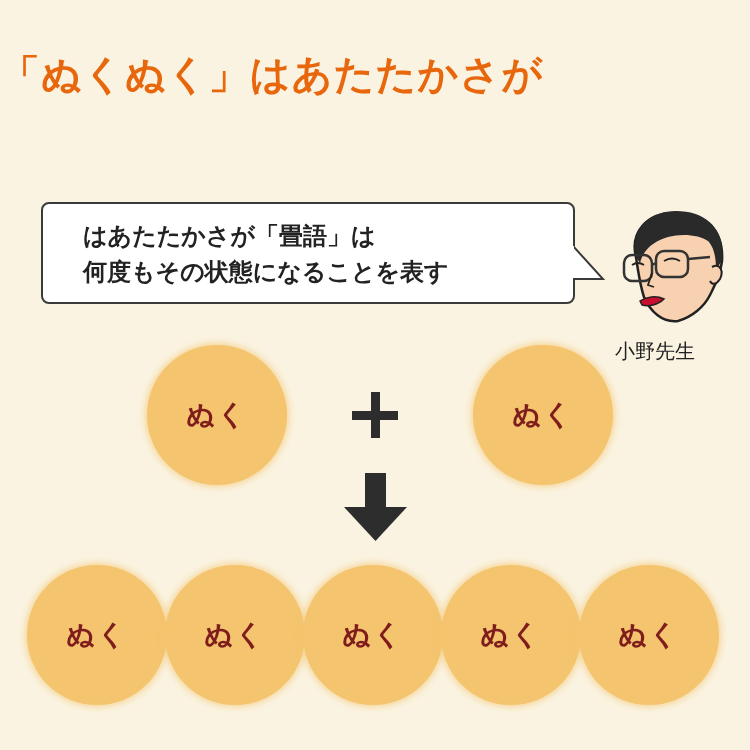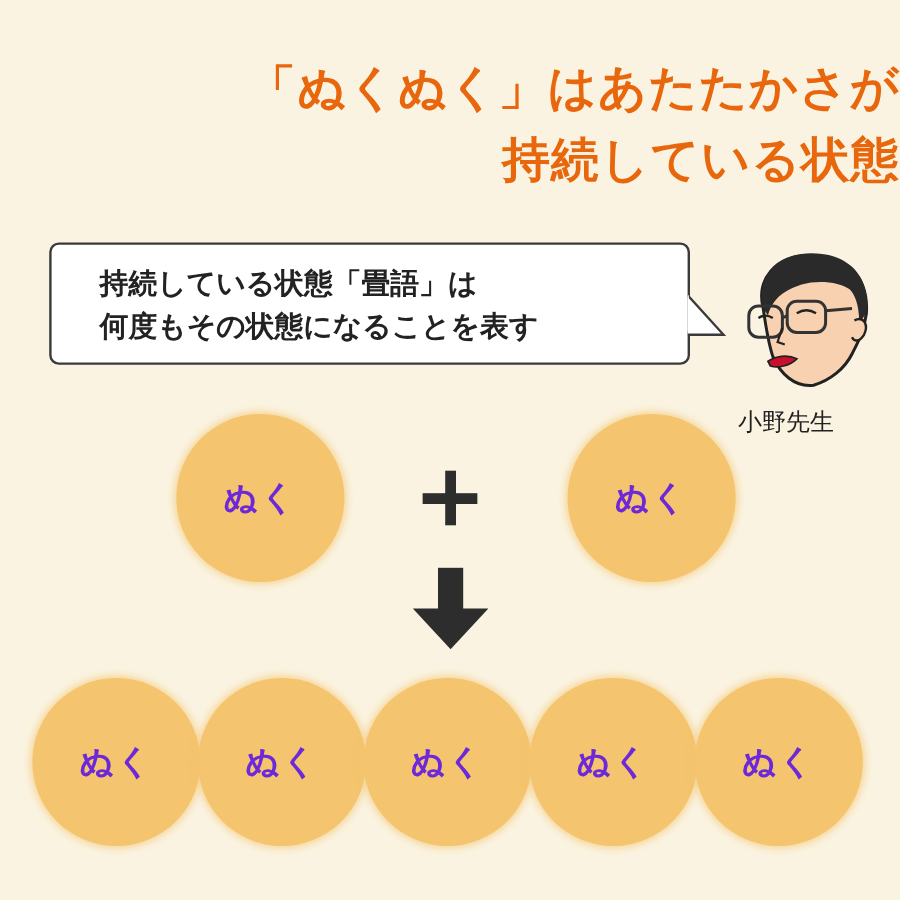--- a/index.html
+++ b/index.html
@@ -4,21 +4,21 @@
   <style>
     html, body { margin: 0; padding: 0; }
     body {
       width: 750px; height: 750px; overflow: hidden;
       background: #faf3e1;
       position: relative;
       font-family: "DejaVu Sans", "Liberation Sans", sans-serif;
     }
     .title {
       position: absolute; left: 0; top: 44px; width: 750px;
-      text-align: right; color: #e8670c;
+      text-align: left; color: #e8670c;
       font-weight: bold; font-size: 40px; line-height: 60px;
       letter-spacing: 1px;
     }
     .bubble {
       position: absolute; left: 41px; top: 202px; width: 534px; height: 102px;
       background: #ffffff; border: 2px solid #3a3a3a; border-radius: 8px;
       box-sizing: border-box;
     }
     .bubble-text {
       position: absolute; left: 40px; top: 14px;
@@ -31,36 +31,35 @@
     .avatar { position: absolute; left: 612px; top: 205px; width: 120px; height: 120px; }
     .speaker-name {
       position: absolute; left: 615px; top: 338px; width: 115px; 
       font-size: 20px; color: #222;
     }
     .circle {
       position: absolute; width: 140px; height: 140px; border-radius: 50%;
       background: #f4c46e;
       box-shadow: 0 0 6px 2px rgba(244,196,110,0.65);
       display: flex; align-items: center; justify-content: center;
-      font-weight: bold; font-size: 28px; color: #6d28d9;
+      font-weight: bold; font-size: 28px; color: #7f1d1d;
       letter-spacing: 2px;
     }
     .plus { position: absolute; left: 352px; top: 392px; width: 46px; height: 46px; }
     .arrow { position: absolute; left: 344px; top: 473px; width: 63px; height: 68px; }
   </style>
 </head>
 <body>
 
 <div class="title">
   <div>「ぬくぬく」はあたたかさが</div>
-  <div>持続している状態</div>
 </div>
 
 <div class="bubble">
-  <div class="bubble-text">持続している状態「畳語」は
+  <div class="bubble-text">はあたたかさが「畳語」は
 何度もその状態になることを表す</div>
 </div>
 <svg class="bubble-tail" viewBox="0 0 32 36">
   <polygon points="0,0 30,33 0,33" fill="#ffffff"></polygon>
   <polyline points="0,0 30,33 0,33" fill="none" stroke="#3a3a3a" stroke-width="2"></polyline>
   <rect x="-2" y="-2" width="3" height="32" fill="#ffffff"></rect>
 </svg>
 
 <svg class="avatar" viewBox="0 0 120 120">
   <path d="M24,52 C18,28 34,8 62,8 C92,8 112,24 110,56 C108,72 102,82 98,90 C92,102 80,112 66,116 C50,118 38,106 32,92 C28,80 26,66 24,52 Z" fill="#f7d1b0" stroke="#222" stroke-width="2.5"></path>

